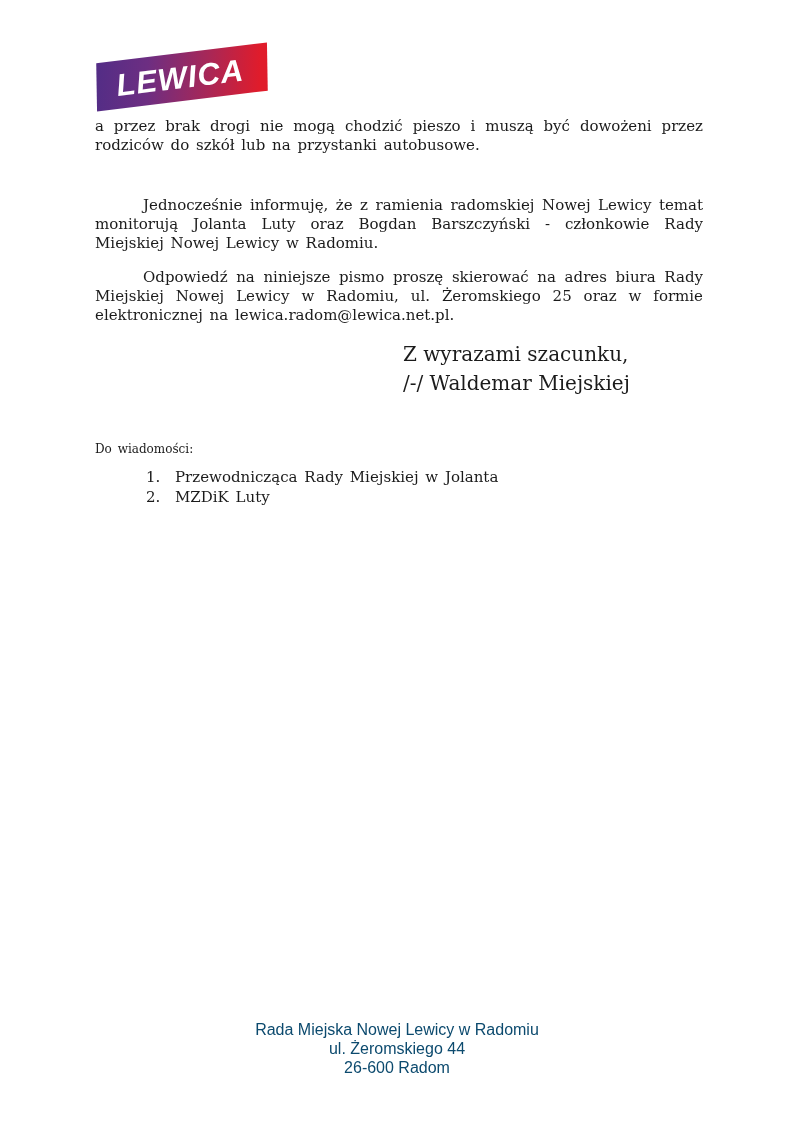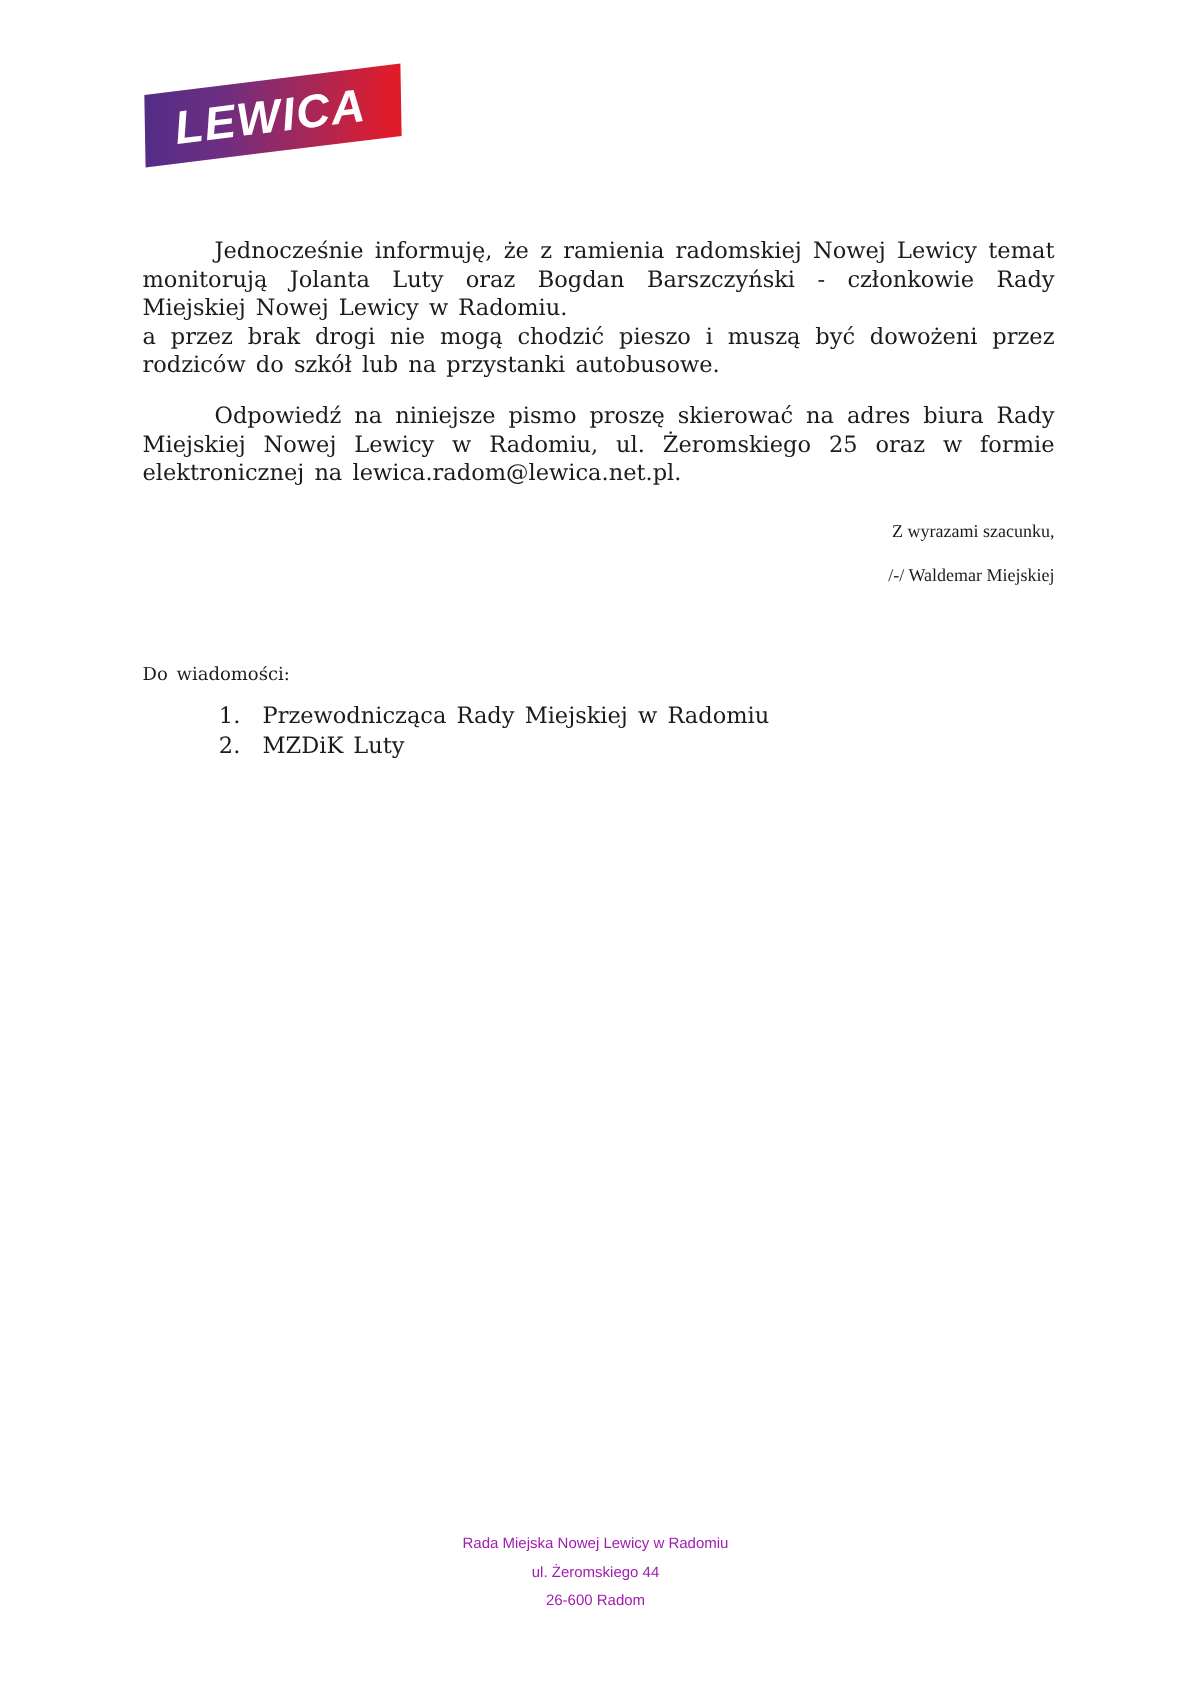--- a/index.html
+++ b/index.html
@@ -53,24 +53,23 @@
   .para { margin: 0; }
   .para-2 { margin-top: 41px; text-indent: 48px; }
   .para-3 { margin-top: 15px; text-indent: 48px; }
 
   
   .closing-block {
     position: absolute;
     top: 345px;
     right: 91px;
     width: 300px;
-    text-align: right;
-    font-size: 12px;
+    text-align: left;
+    font-size: 20px;
     line-height: 19px;
-    font-family: Liberation Serif, serif;
   }
   .signature-line { margin-top: 10px; }
 
   
   .cc-heading {
     position: absolute;
     left: 95px;
     top: 440px;
     font-size: 12px;
     line-height: 19px;
@@ -88,50 +87,50 @@
   .cc-list li { padding-left: 8px; }
 
   
   .footer {
     position: absolute;
     left: 0;
     top: 1020px;
     width: 100%;
     text-align: center;
     font-family: "Liberation Sans", sans-serif;
-    font-size: 10px;
+    font-size: 16px;
     line-height: 19px;
-    color: #a21caf;
+    color: #0c4a6e;
   }
 </style>
 </head>
 <body>
 
 <div class="page">
 
   <div class="logo">
     <span class="logo-text">LEWICA</span>
   </div>
 
   <div class="body-text">
+    <p class="para para-1">a przez brak drogi nie mogą chodzić pieszo i muszą być dowożeni przez rodziców do szkół lub na przystanki autobusowe.</p>
     <p class="para para-2">Jednocześnie informuję, że z ramienia radomskiej Nowej Lewicy temat monitorują Jolanta Luty oraz Bogdan Barszczyński - członkowie Rady Miejskiej Nowej Lewicy w Radomiu.</p>
-    <p class="para para-1">a przez brak drogi nie mogą chodzić pieszo i muszą być dowożeni przez rodziców do szkół lub na przystanki autobusowe.</p>
     <p class="para para-3">Odpowiedź na niniejsze pismo proszę skierować na adres biura Rady Miejskiej Nowej Lewicy w Radomiu, ul. Żeromskiego 25 oraz w formie elektronicznej na lewica.radom@lewica.net.pl.</p>
   </div>
 
   <div class="closing-block">
     <div class="closing-line">Z wyrazami szacunku,</div>
     <div class="signature-line">/-/ Waldemar Miejskiej</div>
   </div>
 
   <div class="cc-heading">Do wiadomości:</div>
 
   <div class="cc-list">
     <ol>
-      <li>Przewodnicząca Rady Miejskiej w Radomiu</li>
+      <li>Przewodnicząca Rady Miejskiej w Jolanta</li>
       <li>MZDiK Luty</li>
     </ol>
   </div>
 
   <div class="footer">
     <div>Rada Miejska Nowej Lewicy w Radomiu</div>
     <div>ul. Żeromskiego 44</div>
     <div>26-600 Radom</div>
   </div>
 

